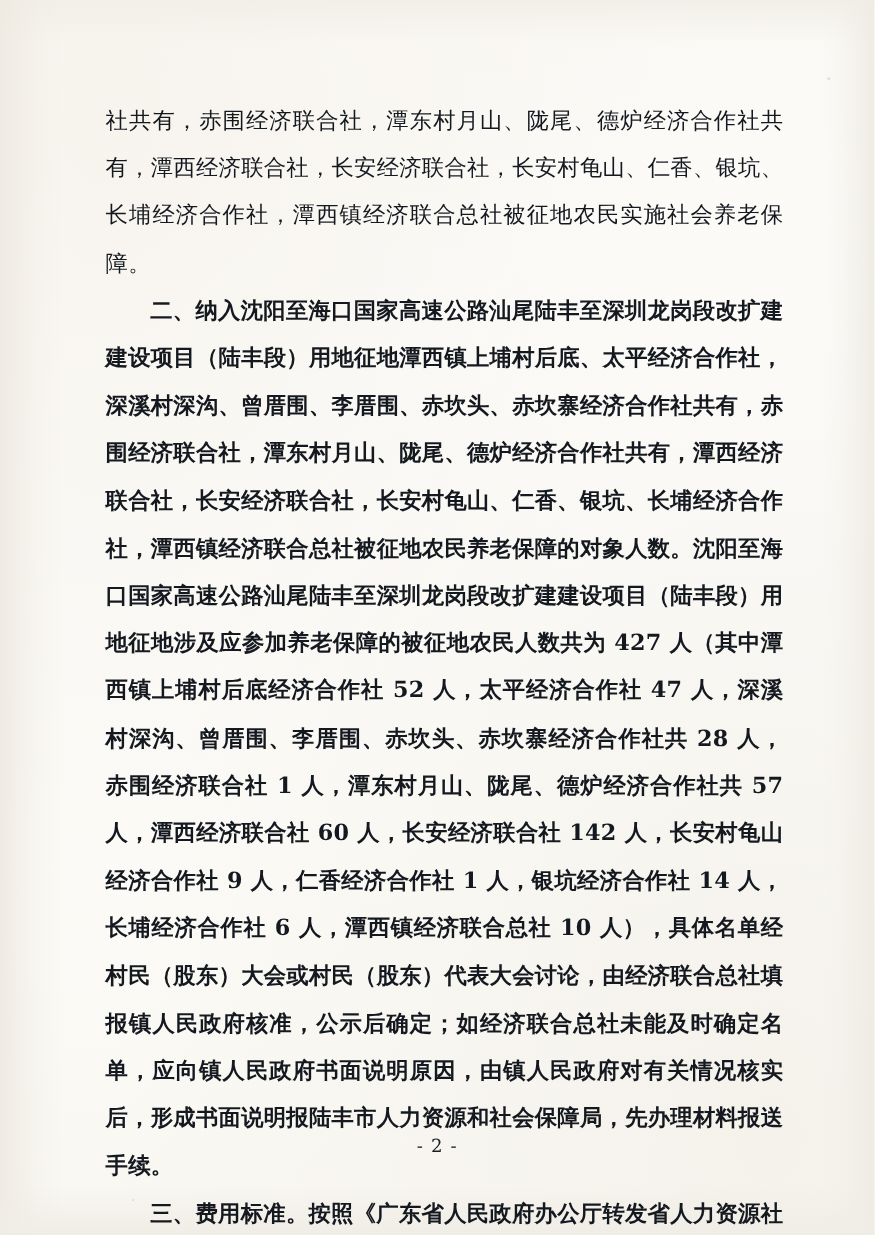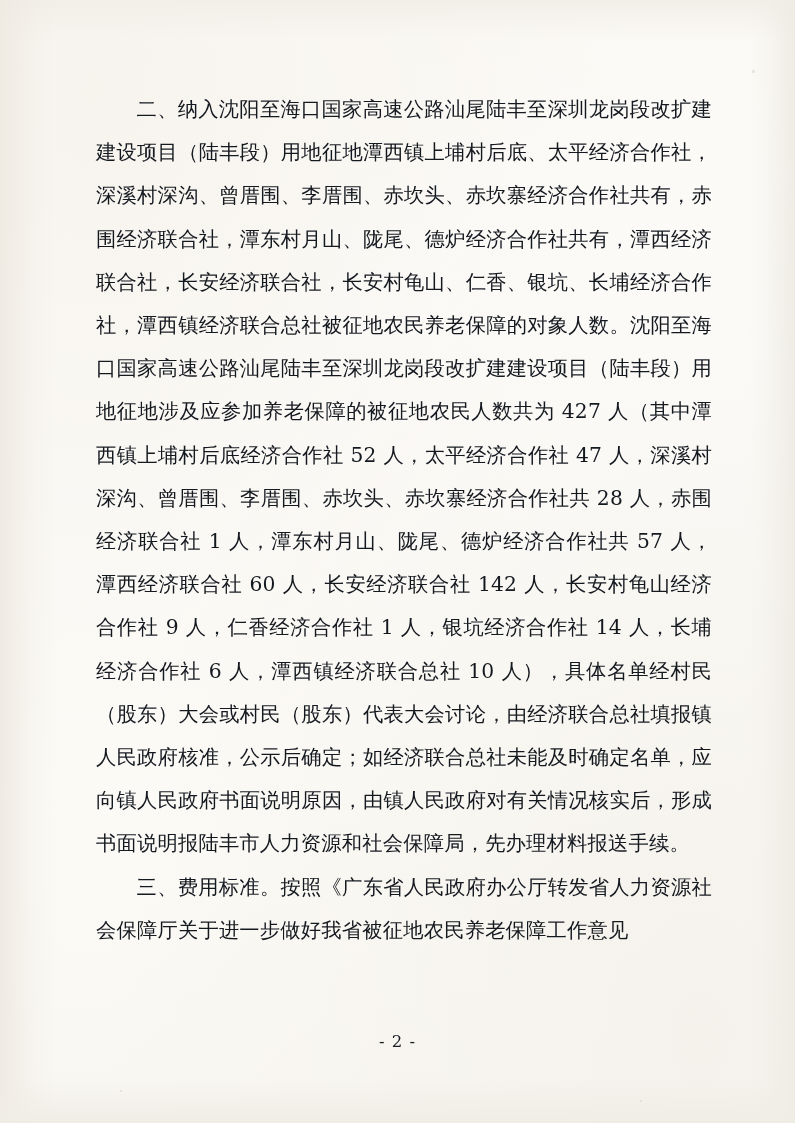--- a/index.html
+++ b/index.html
@@ -75,20 +75,21 @@
     letter-spacing: 0.2px;
     font-family: "DejaVu Serif", "Liberation Serif", serif;
   }
   .para {
     margin: 0;
     padding: 0;
     text-indent: 0;
   }
   .para.indent {
     text-indent: 2em;
+    font-weight: bold;
   }
   .page-number {
     position: absolute;
     left: 0;
     right: 0;
     top: 1032px;
     text-align: center;
     font-size: 16.5px;
     color: #1a1f26;
     font-family: "DejaVu Serif", "Liberation Serif", serif;
@@ -103,19 +104,20 @@
   <div class="edge-top"></div>
   <div class="edge-left"></div>
   <div class="edge-right"></div>
   <div class="edge-bottom"></div>
 
   <div class="speck" style="left:752px;top:70px;width:3px;height:3px;"></div>
   <div class="speck" style="left:120px;top:1090px;width:2px;height:2px;"></div>
   <div class="speck" style="left:640px;top:1100px;width:2px;height:2px;"></div>
 
   <div class="body-text">
+    <p class="para">社共有，赤围经济联合社，潭东村月山、陇尾、德炉经济合作社共有，潭西经济联合社，长安经济联合社，长安村龟山、仁香、银坑、长埔经济合作社，潭西镇经济联合总社被征地农民实施社会养老保障。</p>
     <p class="para indent">二、纳入沈阳至海口国家高速公路汕尾陆丰至深圳龙岗段改扩建建设项目（陆丰段）用地征地潭西镇上埔村后底、太平经济合作社，深溪村深沟、曾厝围、李厝围、赤坎头、赤坎寨经济合作社共有，赤围经济联合社，潭东村月山、陇尾、德炉经济合作社共有，潭西经济联合社，长安经济联合社，长安村龟山、仁香、银坑、长埔经济合作社，潭西镇经济联合总社被征地农民养老保障的对象人数。沈阳至海口国家高速公路汕尾陆丰至深圳龙岗段改扩建建设项目（陆丰段）用地征地涉及应参加养老保障的被征地农民人数共为 427 人（其中潭西镇上埔村后底经济合作社 52 人，太平经济合作社 47 人，深溪村深沟、曾厝围、李厝围、赤坎头、赤坎寨经济合作社共 28 人，赤围经济联合社 1 人，潭东村月山、陇尾、德炉经济合作社共 57 人，潭西经济联合社 60 人，长安经济联合社 142 人，长安村龟山经济合作社 9 人，仁香经济合作社 1 人，银坑经济合作社 14 人，长埔经济合作社 6 人，潭西镇经济联合总社 10 人），具体名单经村民（股东）大会或村民（股东）代表大会讨论，由经济联合总社填报镇人民政府核准，公示后确定；如经济联合总社未能及时确定名单，应向镇人民政府书面说明原因，由镇人民政府对有关情况核实后，形成书面说明报陆丰市人力资源和社会保障局，先办理材料报送手续。</p>
     <p class="para indent">三、费用标准。按照《广东省人民政府办公厅转发省人力资源社会保障厅关于进一步做好我省被征地农民养老保障工作意见</p>
   </div>
 
   <div class="page-number">- 2 -</div>
 
 </div>
 
 </body></html>

